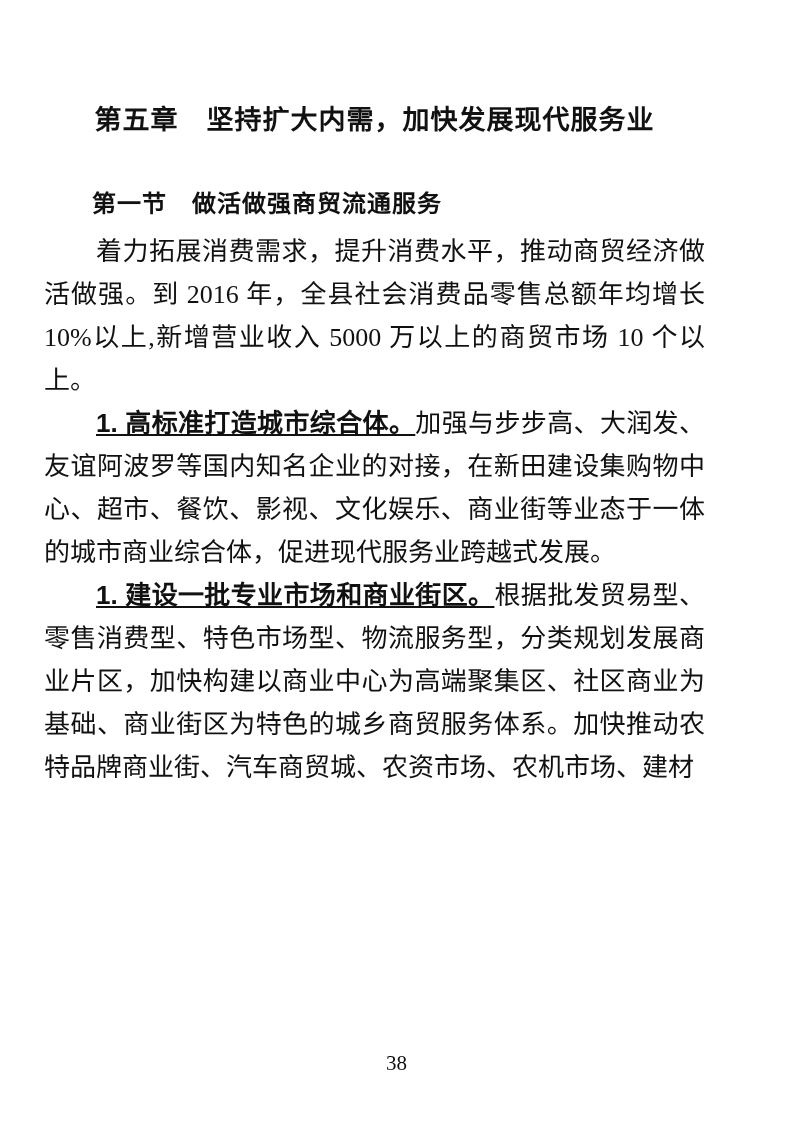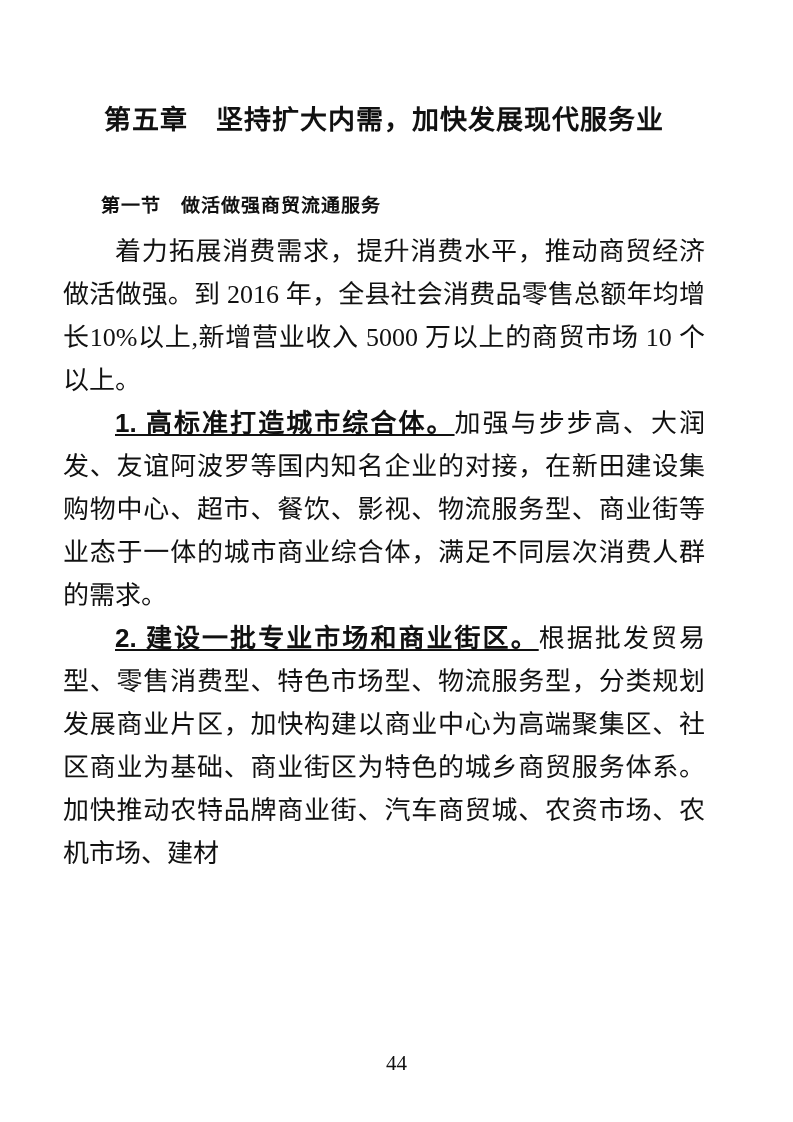--- a/index.html
+++ b/index.html
@@ -9,21 +9,21 @@
   }
   .page {
     position: relative;
     width: 793px;
     height: 1122px;
     margin: 0 auto;
     background: #ffffff;
     color: #111111;
     overflow: hidden;
     box-sizing: border-box;
-    padding: 102px 88px 0 63px;
+    padding: 102px 88px 0 44px;
     font-family: "Liberation Serif", "DejaVu Serif", serif;
   }
   .chapter-title {
     margin: 0 0 50px 0;
     font-family: "Liberation Sans", "DejaVu Sans", sans-serif;
     font-weight: bold;
     font-size: 27px;
     line-height: 36px;
     text-align: center;
     letter-spacing: 1px;
@@ -33,23 +33,23 @@
     margin: 0;
     font-size: 26px;
     line-height: 43px;
     text-align: justify;
     text-indent: 2em;
     letter-spacing: 0;
   }
   .section-title {
     margin: 8px 0 6px 0;
     padding-left: 2em;
-    font-family: Liberation Serif, serif;
+    font-family: Liberation Mono, monospace;
     font-weight: bold;
-    font-size: 19px;
+    font-size: 24px;
     line-height: 36px;
     letter-spacing: 1px;
   }
   .item-lead {
     font-family: "Liberation Sans", "DejaVu Sans", sans-serif;
     font-weight: bold;
     text-decoration: underline;
   }
   .page-footer {
     position: absolute;
@@ -67,19 +67,19 @@
 
 <div class="page">
 
   <h1 class="chapter-title">第五章　坚持扩大内需，加快发展现代服务业</h1>
 
 
   <h2 class="section-title">第一节　做活做强商贸流通服务</h2>
 
   <p class="body-para">着力拓展消费需求，提升消费水平，推动商贸经济做活做强。到 2016 年，全县社会消费品零售总额年均增长10%以上,新增营业收入 5000 万以上的商贸市场 10 个以上。</p>
 
-  <p class="body-para"><span class="item-lead">1. 高标准打造城市综合体。</span><span>加强与步步高、大润发、友谊阿波罗等国内知名企业的对接，在新田建设集购物中心、超市、餐饮、影视、物流服务型、商业街等业态于一体的城市商业综合体，满足不同层次消费人群的需求。</span></p>
+  <p class="body-para"><span class="item-lead">1. 高标准打造城市综合体。</span><span>加强与步步高、大润发、友谊阿波罗等国内知名企业的对接，在新田建设集购物中心、超市、餐饮、影视、文化娱乐、商业街等业态于一体的城市商业综合体，促进现代服务业跨越式发展。</span></p>
 
-  <p class="body-para"><span class="item-lead">2. 建设一批专业市场和商业街区。</span><span>根据批发贸易型、零售消费型、特色市场型、物流服务型，分类规划发展商业片区，加快构建以商业中心为高端聚集区、社区商业为基础、商业街区为特色的城乡商贸服务体系。加快推动农特品牌商业街、汽车商贸城、农资市场、农机市场、建材</span></p>
+  <p class="body-para"><span class="item-lead">1. 建设一批专业市场和商业街区。</span><span>根据批发贸易型、零售消费型、特色市场型、物流服务型，分类规划发展商业片区，加快构建以商业中心为高端聚集区、社区商业为基础、商业街区为特色的城乡商贸服务体系。加快推动农特品牌商业街、汽车商贸城、农资市场、农机市场、建材</span></p>
 
-  <div class="page-footer">44</div>
+  <div class="page-footer">38</div>
 
 </div>
 
 </body></html>

